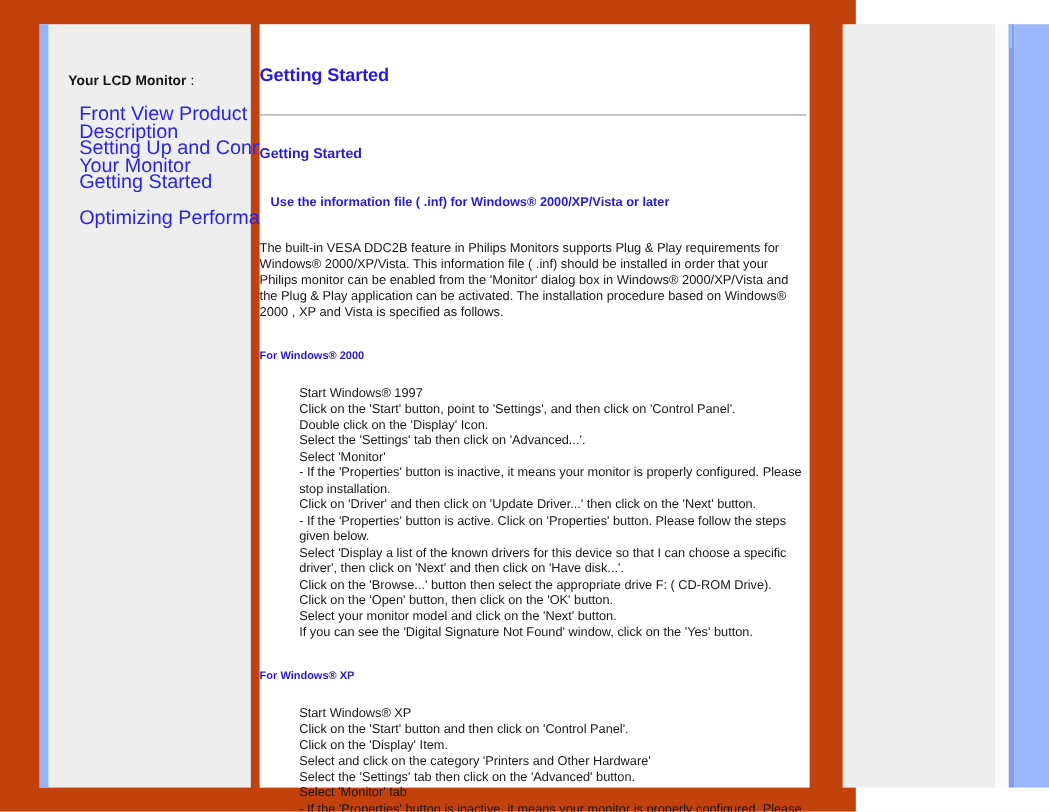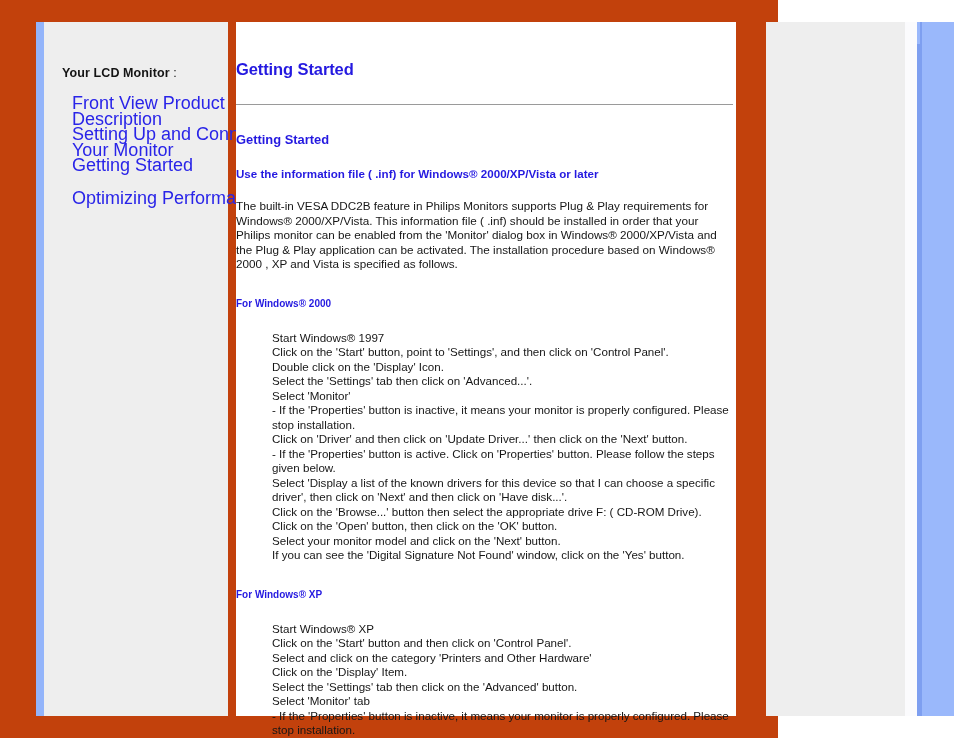--- a/index.html
+++ b/index.html
@@ -92,21 +92,21 @@
     height: 0;
   }
   h2.sec-title {
     margin: 0;
     padding: 27px 0 0 0;
     font-size: 12.9px;
     font-weight: bold;
     color: #2419e0;
   }
   h3.sub-title {
-    margin: 0;
+    margin: 10px;
     padding: 20px 0 0 0;
     font-size: 11.6px;
     font-weight: bold;
     color: #2419e0;
   }
   p.body-text {
     margin: 0;
     padding: 19px 0 0 0;
     font-size: 11.7px;
     line-height: 14.6px;
@@ -227,22 +227,22 @@
       <li>Click on the 'Open' button, then click on the 'OK' button.</li>
       <li>Select your monitor model and click on the 'Next' button.</li>
       <li>If you can see the 'Digital Signature Not Found' window, click on the 'Yes' button.</li>
     </ul>
 
     <h4 class="os-title">For Windows® XP</h4>
 
     <ul class="steps">
       <li>Start Windows® XP</li>
       <li>Click on the 'Start' button and then click on 'Control Panel'.</li>
+      <li>Click on the 'Display' Item.</li>
       <li>Select and click on the category 'Printers and Other Hardware'</li>
-      <li>Click on the 'Display' Item.</li>
       <li>Select the 'Settings' tab then click on the 'Advanced' button.</li>
       <li>Select 'Monitor' tab</li>
       <li>- If the 'Properties' button is inactive, it means your monitor is properly configured. Please stop installation.</li>
     </ul>
 
   </div>
 
   <div id="right-gray"></div>
   <div id="right-gap"></div>
   <div id="right-strip"></div>

